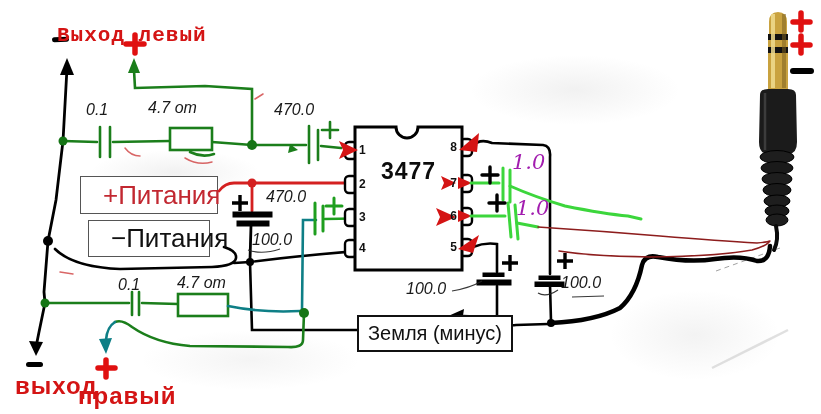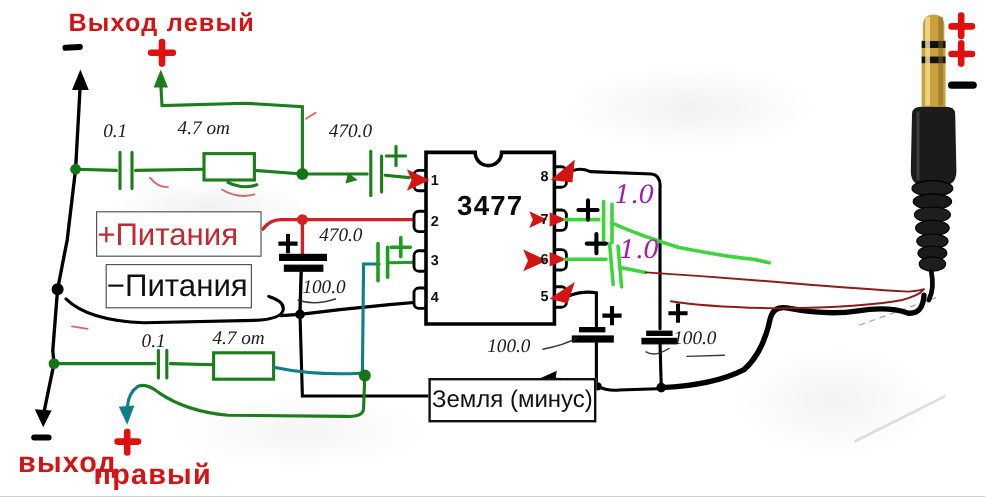--- a/index.html
+++ b/index.html
@@ -1,25 +1,25 @@
 <!DOCTYPE html>
 <html><head>
 <meta charset="utf-8">
 <style>
   html,body{margin:0;padding:0;background:#888;}
   #stage{position:relative;width:821px;height:414px;background:#ffffff;overflow:hidden;
          font-family:"Liberation Sans",sans-serif;}
   .smudge{position:absolute;pointer-events:none;}
   svg{position:absolute;left:0;top:0;z-index:1;}
   .lab{position:absolute;z-index:2;white-space:nowrap;}
-  .val{font-family:Liberation Serif, serif;font-style:italic;font-size:16px;color:#1a1a1a;}
+  .val{font-family:Liberation Sans, sans-serif;font-style:italic;font-size:16px;color:#1a1a1a;}
   .val-sm{font-family:"DejaVu Serif",serif;font-style:italic;font-size:21px;color:#a21caf;}
   .title-red{font-size:21px;font-weight:bold;color:#d41414;letter-spacing:1px;}
   .pwr-box{background:#fff;border:1px solid #555;display:flex;align-items:center;
-           padding:0 0;box-sizing:border-box;}
+           padding:0 22px;box-sizing:border-box;}
   .pwr-plus{color:#c22831;font-size:26px;}
   .pwr-minus{color:#111;font-size:26px;}
   .gnd-box{background:#fff;border:2px solid #111;display:flex;align-items:center;justify-content:center;
            font-size:20px;color:#111;box-sizing:border-box;}
   .ic-txt{width:107px;text-align:center;font-size:23px;font-weight:600;color:#0c0c0c;letter-spacing:1px;}
   .pin{font-size:12px;font-weight:bold;color:#111;width:14px;}
   .pin-r{text-align:right;}
 </style>
 </head>
 <body>
@@ -212,21 +212,21 @@
       <ellipse cx="777" cy="201" rx="13" ry="6" fill="#1e1e1e" stroke="#000"></ellipse>
       <ellipse cx="777" cy="211" rx="12" ry="6" fill="#1a1a1a" stroke="#000"></ellipse>
       <ellipse cx="777" cy="220" rx="11" ry="6" fill="#1e1e1e" stroke="#000"></ellipse>
       <path d="M776,226 Q779,240 774,250" stroke="#0a0a0a" stroke-width="4" fill="none" stroke-linecap="round"></path>
       <path d="M793,22 L810,22 M801,13 L801,30" stroke="#e01010" stroke-width="5.5" fill="none" stroke-linecap="round"></path>
       <path d="M793,45 L810,45 M801,36 L801,53" stroke="#e01010" stroke-width="5.5" fill="none" stroke-linecap="round"></path>
       <rect x="790" y="68" width="24" height="6" rx="3" fill="#000"></rect>
     </g>
   </svg>
 
-  <div class="lab title-red" style="left:57px;top:8px;">Выход левый</div>
+  <div class="lab title-red" style="left:57px;top:24px;font-family:Liberation Mono, monospace;">Выход левый</div>
 
   <div class="lab val" style="left:86px;top:101px;">0.1</div>
   <div class="lab val" style="left:148px;top:99px;">4.7 om</div>
   <div class="lab val" style="left:274px;top:101px;">470.0</div>
 
   <div class="lab pwr-box pwr-plus" style="left:80px;top:176px;width:138px;height:38px;">
     <span>+Питания</span>
   </div>
   <div class="lab pwr-box pwr-minus" style="left:88px;top:220px;width:122px;height:37px;">
     <span>−Питания</span>
@@ -242,21 +242,21 @@
   <div class="lab pin" style="left:359px;top:210px;">3</div>
   <div class="lab pin" style="left:359px;top:241px;">4</div>
   <div class="lab pin pin-r" style="left:443px;top:140px;">8</div>
   <div class="lab pin pin-r" style="left:443px;top:176px;">7</div>
   <div class="lab pin pin-r" style="left:443px;top:209px;">6</div>
   <div class="lab pin pin-r" style="left:443px;top:240px;">5</div>
 
   <div class="lab val-sm" style="left:512px;top:150px;">1.0</div>
   <div class="lab val-sm" style="left:516px;top:196px;">1.0</div>
 
-  <div class="lab gnd-box" style="left:357px;top:315px;width:140px;height:37px;">
+  <div class="lab gnd-box" style="left:357px;top:315px;width:156px;height:37px;">
     <span>Земля (минус)</span>
   </div>
 
   <div class="lab val" style="left:406px;top:280px;">100.0</div>
   <div class="lab val" style="left:561px;top:274px;">100.0</div>
 
   <div class="lab val" style="left:118px;top:276px;">0.1</div>
   <div class="lab val" style="left:177px;top:274px;">4.7 om</div>
 
   <div class="lab title-red" style="left:15px;top:372px;font-size:24px;">выход</div>

